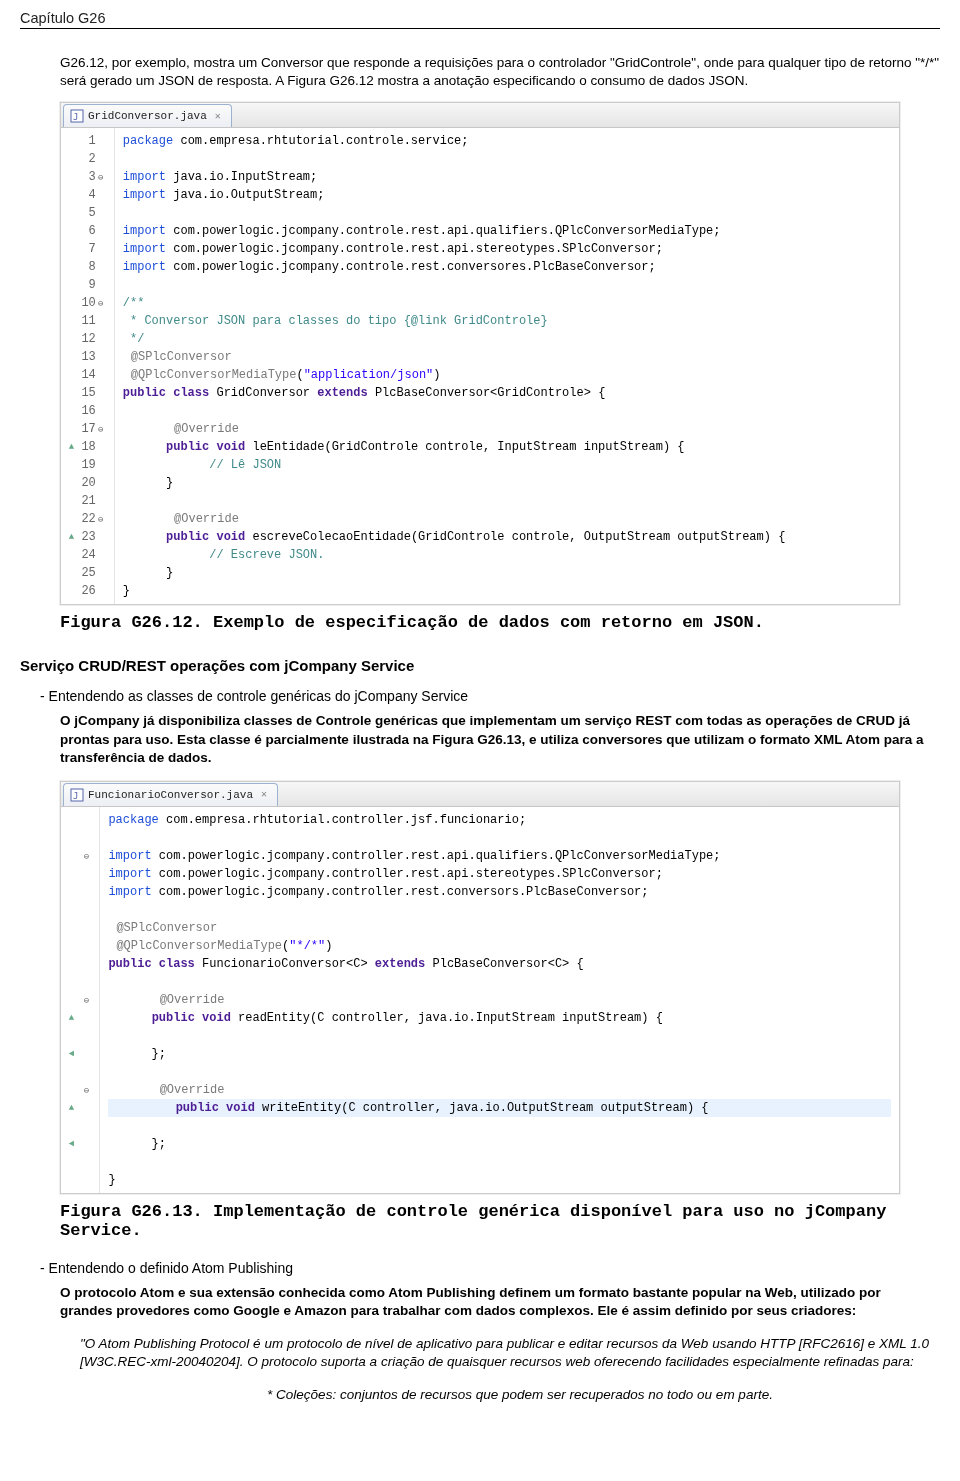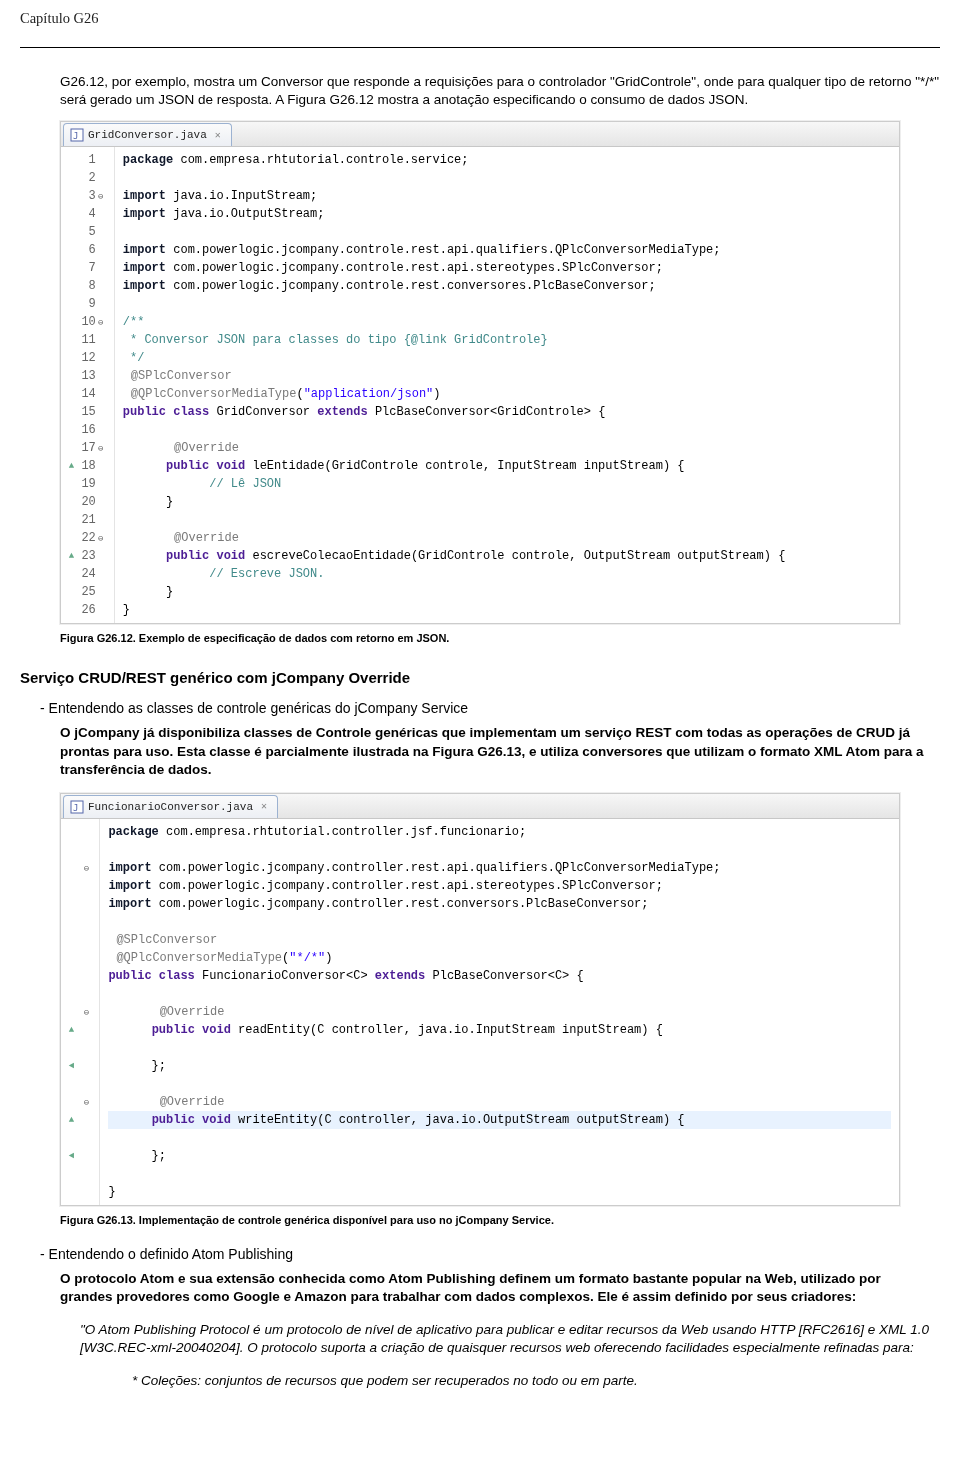--- a/index.html
+++ b/index.html
@@ -5,25 +5,25 @@
   body {
     font-family: Verdana, Geneva, sans-serif;
     font-size: 13.5px;
     color: #000;
     max-width: 960px;
     margin: 0;
     padding: 0 20px 20px 20px;
     background: #fff;
   }
   .chapter-header {
-    font-family: Liberation Serif, serif;
+    font-family: Liberation Sans, sans-serif;
     font-size: 14.5px;
     color: #222;
     border-bottom: 1px solid #000;
-    padding-bottom: 20px;
+    padding-bottom: 2px;
     margin-bottom: 25px;
     margin-top: 10px;
   }
   .body-text {
     margin: 17px 0 12px 40px;
     line-height: 1.35;
   }
   .code-figure {
     margin: 10px 40px 8px 40px;
     border: 1px solid #ccc;
@@ -68,28 +68,28 @@
     user-select: none;
     position: relative;
   }
   .code-lines {
     padding: 4px 8px;
     white-space: pre;
     flex: 1;
     overflow-x: auto;
   }
   .kw { color: #4c1d95; font-weight: bold; }
-  .imp { color: #0f172a; font-weight: bold; }
+  .imp { color: #1d4ed8; font-weight: normal; }
   .cmt { color: #418a8a; }
   .ann { color: #7a7a7a; margin-left: 8px; }
   .str { color: #2a00ff; }
-  .hl-line { background: #e8f2fe; display:block; }
+  .hl-line { background: #e8f2fe; display:block;padding-left:24px; }
   .fig-caption {
-    font-family: Liberation Sans, sans-serif;
-    font-size: 11px;
+    font-family: Liberation Mono, monospace;
+    font-size: 17px;
     font-weight: bold;
     margin: 4px 0 20px 40px;
   }
   h3.section-head {
     font-family: Verdana, sans-serif;
     font-size: 15px;
     font-weight: bold;
     margin: 25px 0 14px 0;
   }
   .sub-bullet {
@@ -101,23 +101,24 @@
     margin: 0 12px 14px 40px;
     line-height: 1.35;
     font-weight: bold;
   }
   .quote-italic {
     font-style: italic;
     margin: 0 0 14px 60px;
     line-height: 1.35;
   }
   .star-list {
-    margin: 0 0 0 112px;
+    margin: 0 0 0 80px;
     font-style: italic;
     line-height: 1.45;
+    text-align: center;
   }
   .tri-up { color:#6a8; font-size:9px; vertical-align:1px;}
   .tri-left { color:#6a8; font-size:9px; vertical-align:1px;}
   .fold { color:#666; font-size:9px; display:inline-block; width:10px; text-align:center; }
 </style>
 </head>
 <body>
 
 <div class="chapter-header">Capítulo G26</div>
 
@@ -161,21 +162,21 @@
         <div><span class="tri-up">▲</span> 23<span class="fold">&nbsp;</span></div>
         <div>&nbsp; 24<span class="fold">&nbsp;</span></div>
         <div>&nbsp; 25<span class="fold">&nbsp;</span></div>
         <div>&nbsp; 26<span class="fold">&nbsp;</span></div>
       </div>
       <div class="code-lines"><div><span class="imp">package</span> com.empresa.rhtutorial.controle.service;</div><div>&nbsp;</div><div><span class="imp">import</span> java.io.InputStream;</div><div><span class="imp">import</span> java.io.OutputStream;</div><div>&nbsp;</div><div><span class="imp">import</span> com.powerlogic.jcompany.controle.rest.api.qualifiers.QPlcConversorMediaType;</div><div><span class="imp">import</span> com.powerlogic.jcompany.controle.rest.api.stereotypes.SPlcConversor;</div><div><span class="imp">import</span> com.powerlogic.jcompany.controle.rest.conversores.PlcBaseConversor;</div><div>&nbsp;</div><div><span class="cmt">/**</span></div><div><span class="cmt"> * Conversor JSON para classes do tipo {@link GridControle}</span></div><div><span class="cmt"> */</span></div><div><span class="ann">@SPlcConversor</span></div><div><span class="ann">@QPlcConversorMediaType</span>(<span class="str">"application/json"</span>)</div><div><span class="kw">public class</span> GridConversor <span class="kw">extends</span> PlcBaseConversor&lt;GridControle&gt; {</div><div>&nbsp;</div><div>      <span class="ann">@Override</span></div><div>      <span class="kw">public void</span> leEntidade(GridControle controle, InputStream inputStream) {</div><div>            <span class="cmt">// Lê JSON</span></div><div>      }</div><div>&nbsp;</div><div>      <span class="ann">@Override</span></div><div>      <span class="kw">public void</span> escreveColecaoEntidade(GridControle controle, OutputStream outputStream) {</div><div>            <span class="cmt">// Escreve JSON.</span></div><div>      }</div><div>}</div></div>
     </div>
 </div>
 <div class="fig-caption">Figura G26.12. Exemplo de especificação de dados com retorno em JSON.</div>
 
-<h3 class="section-head">Serviço CRUD/REST genérico com jCompany Override</h3>
+<h3 class="section-head">Serviço CRUD/REST operações com jCompany Service</h3>
 
 <p class="sub-bullet">Entendendo as classes de controle genéricas do jCompany Service</p>
 
 <p class="indent-para">O jCompany já disponibiliza classes de Controle genéricas que implementam um serviço REST com todas as operações de CRUD já prontas para uso. Esta classe é parcialmente ilustrada na Figura G26.13, e utiliza conversores que utilizam o formato XML Atom para a transferência de dados.</p>
 
 <div class="code-figure">
   <div class="code-tab-bar">
     <div class="code-tab">
       <svg width="14" height="14" viewBox="0 0 14 14">
           <rect x="1" y="1" width="12" height="12" fill="#fff" stroke="#56a" stroke-width="1"></rect>

